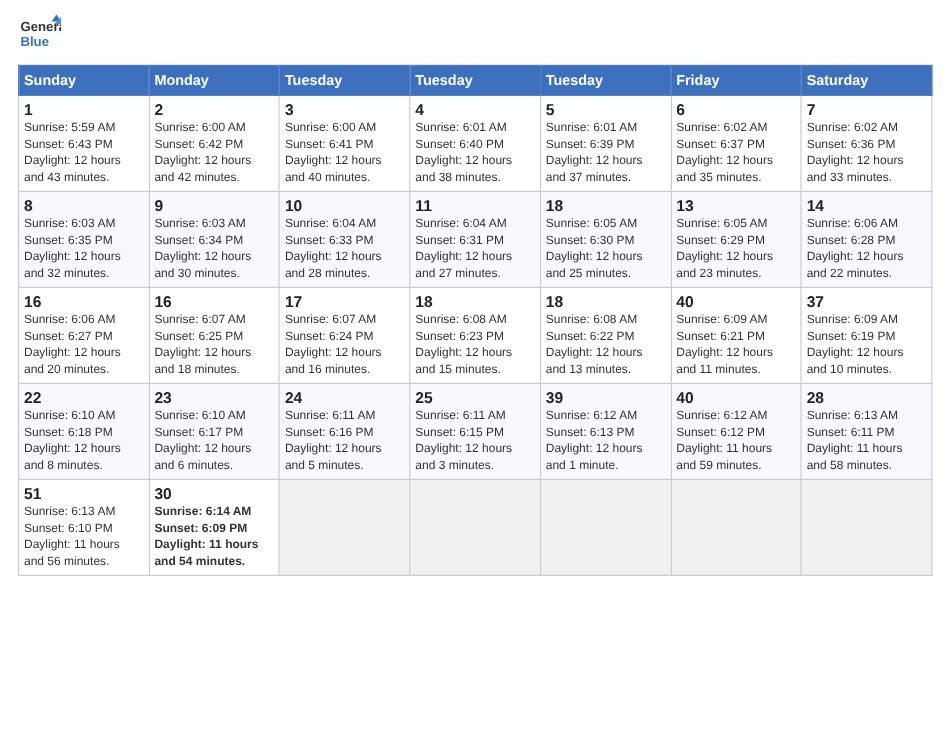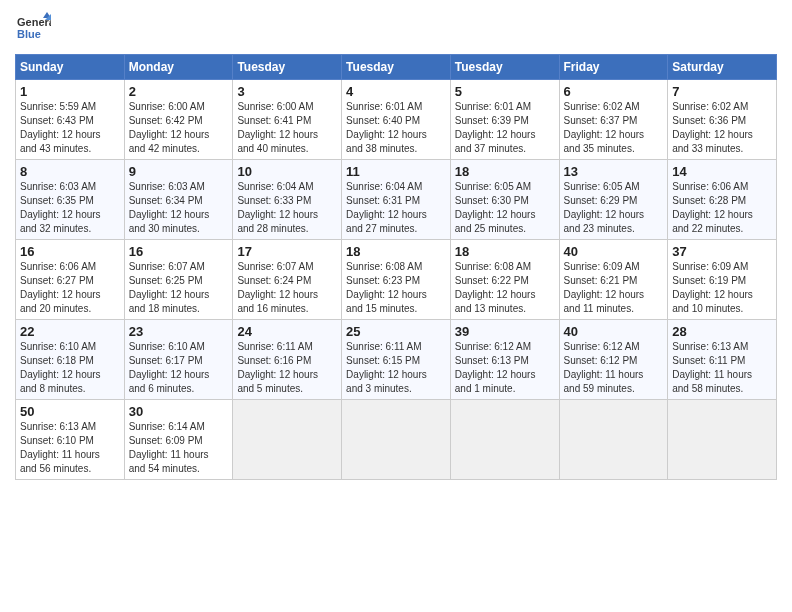--- a/index.html
+++ b/index.html
@@ -315,29 +315,29 @@
           <td>
             <span class="day-number">28</span>
             <div class="day-info" style="white-space: pre-line;">Sunrise: 6:13 AM
 Sunset: 6:11 PM
 Daylight: 11 hours
 and 58 minutes.</div>
           </td>
         </tr>
         <tr>
           <td>
-            <span class="day-number">50</span>
+            <span class="day-number">51</span>
             <div class="day-info" style="white-space: pre-line;">Sunrise: 6:13 AM
 Sunset: 6:10 PM
 Daylight: 11 hours
 and 56 minutes.</div>
           </td>
           <td>
             <span class="day-number">30</span>
-            <div class="day-info" style="white-space: pre-line;">Sunrise: 6:14 AM
+            <div class="day-info" style="white-space: pre-line; font-weight: bold;">Sunrise: 6:14 AM
 Sunset: 6:09 PM
 Daylight: 11 hours
 and 54 minutes.</div>
           </td>
           <td class="empty-cell"></td>
           <td class="empty-cell"></td>
           <td class="empty-cell"></td>
           <td class="empty-cell"></td>
           <td class="empty-cell"></td>
         </tr>

